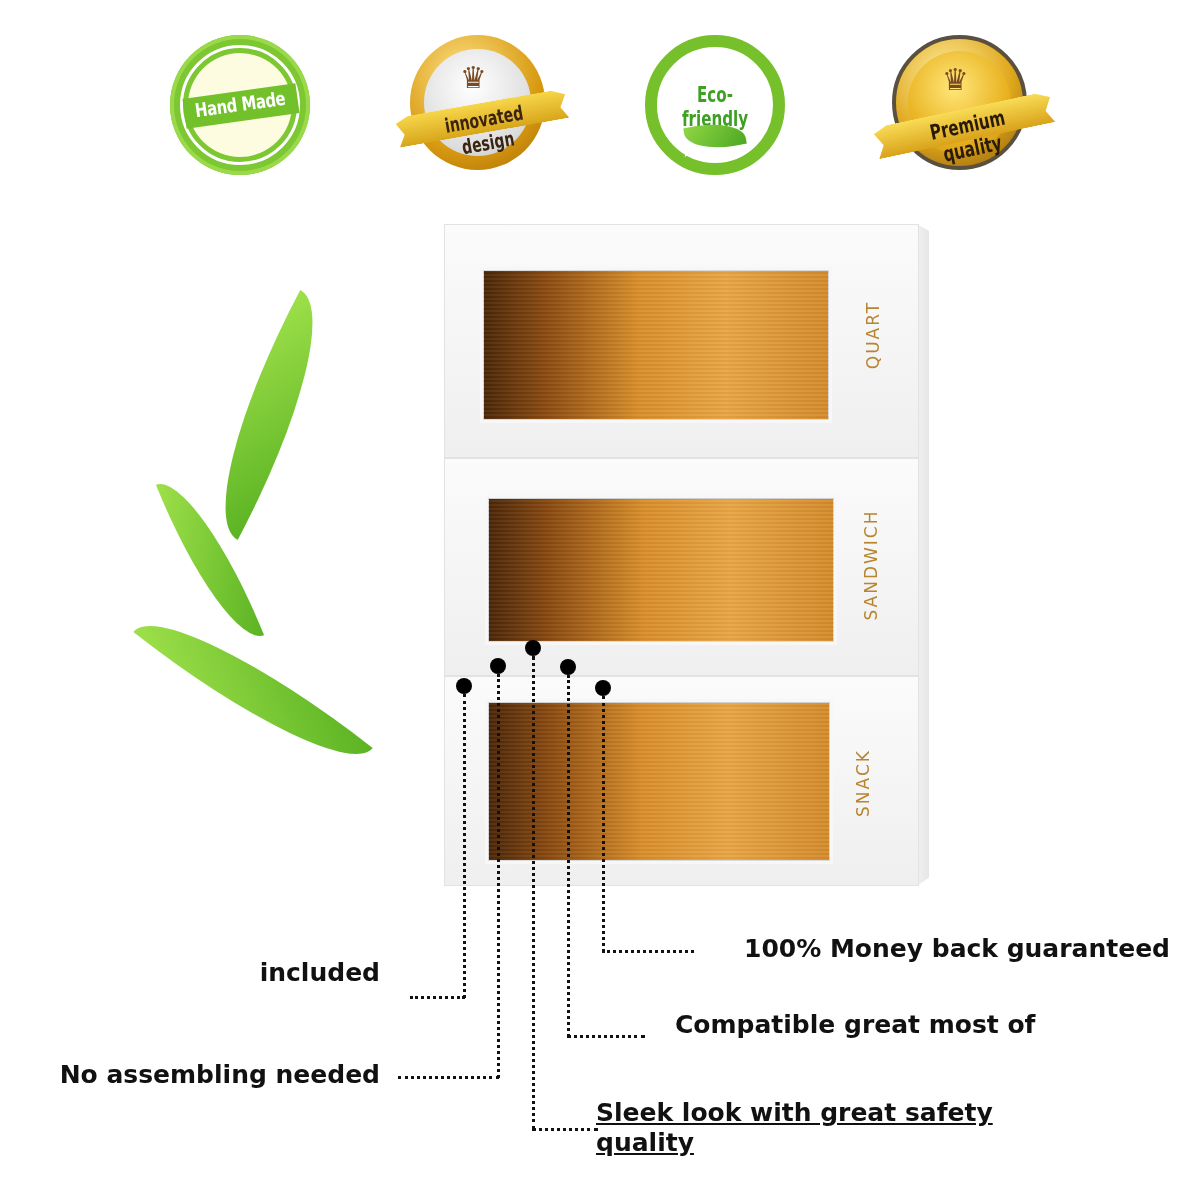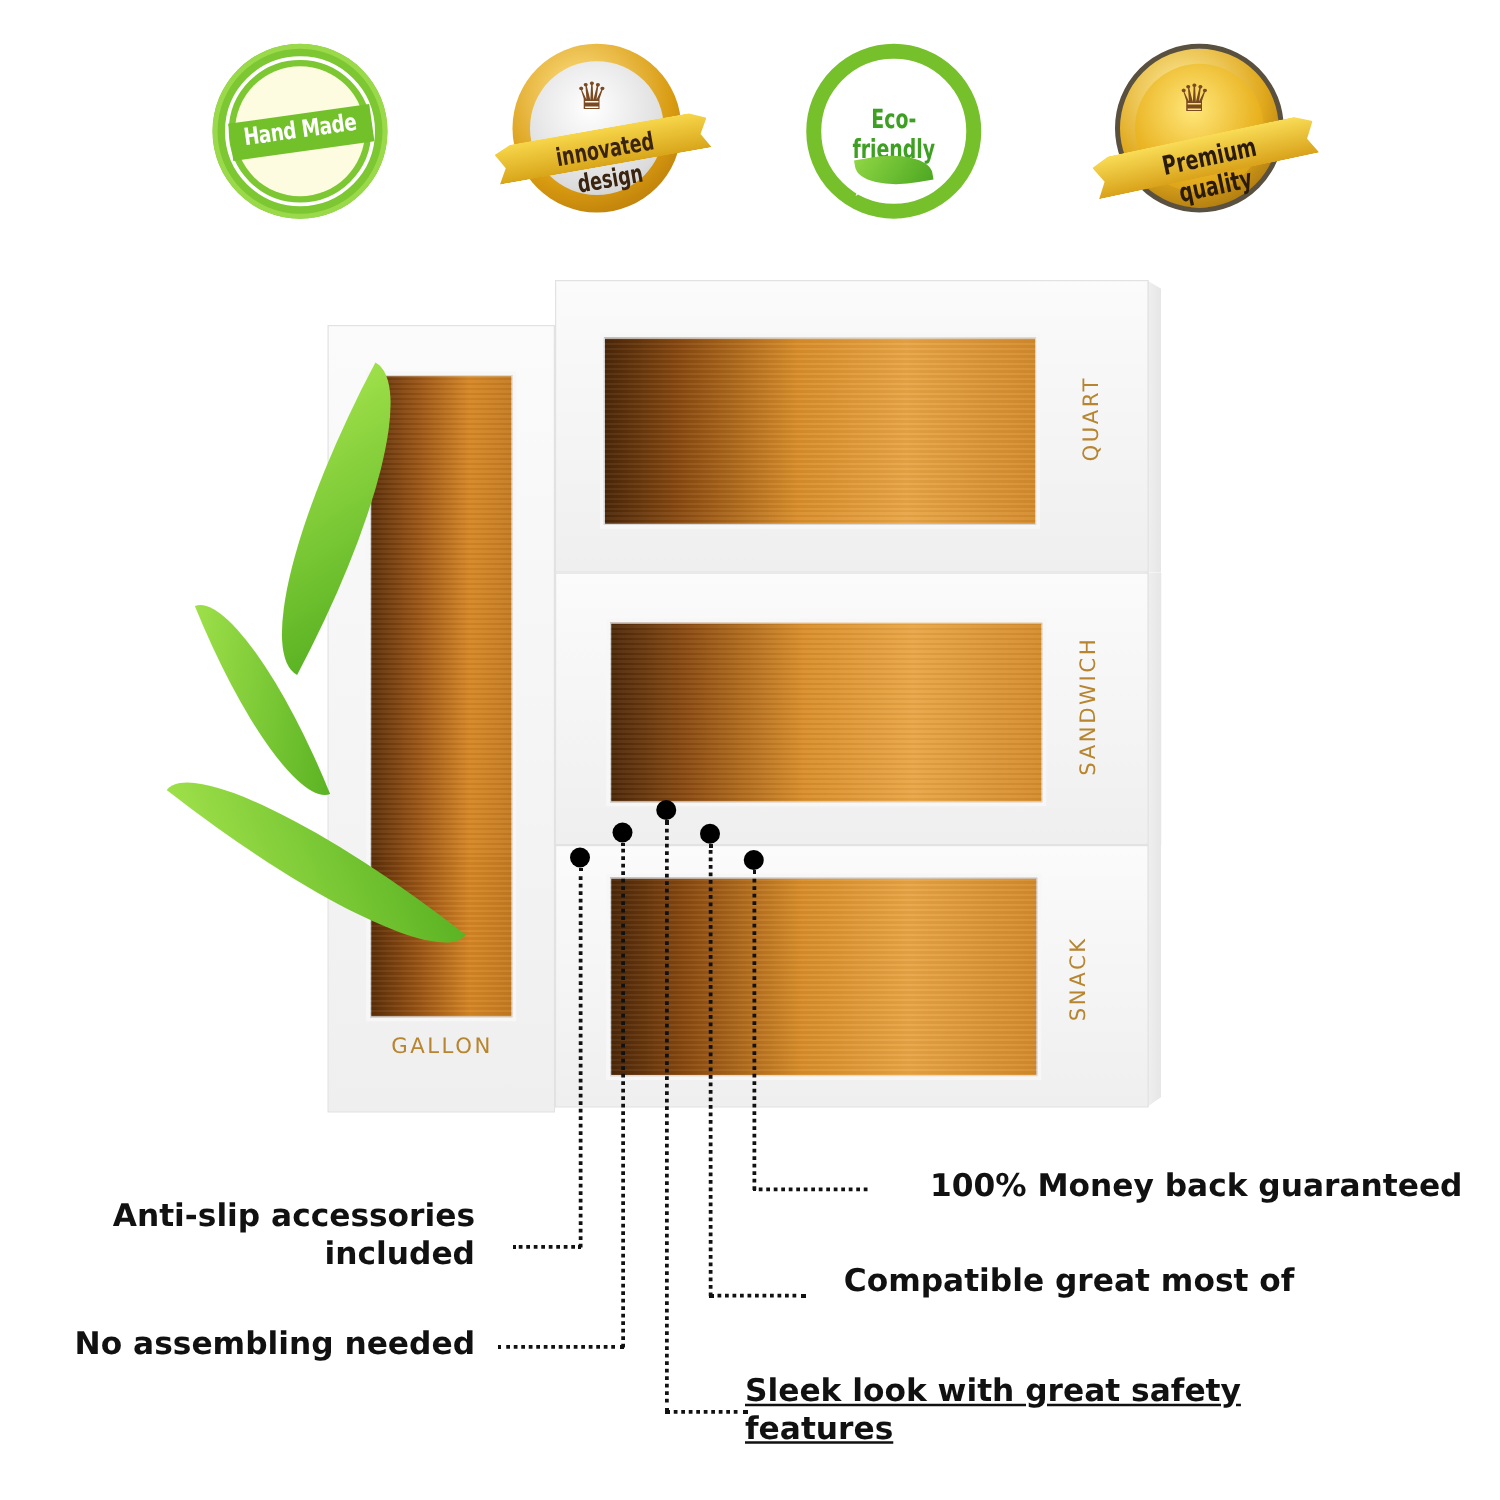--- a/index.html
+++ b/index.html
@@ -105,24 +105,20 @@
   <div class="ribbon"></div>
   <div class="txt">Premium quality</div>
 </div>
 
 <div class="product">
 
   <div class="side" style="left:655px; top:2px; width:12px; height:234px; clip-path:polygon(0 0,100% 3%,100% 100%,0 100%);"></div>
   <div class="side" style="left:655px; top:236px; width:12px; height:218px;"></div>
   <div class="side" style="left:655px; top:454px; width:12px; height:210px; clip-path:polygon(0 0,100% 0,100% 96%,0 100%);"></div>
 
-  <div class="box" style="left:0; top:38px; width:182px; height:630px;">
-    <div class="slot vert" style="left:30px; top:36px; width:120px; height:520px;"></div>
-    <div class="label" style="left:50px; top:566px;">GALLON</div>
-  </div>
 
   <div class="box" style="left:182px; top:2px; width:475px; height:234px;">
     <div class="slot" style="left:35px; top:42px; width:352px; height:156px;"></div>
     <div class="label vert" style="left:378px; top:100px; width:100px; text-align:center;">QUART</div>
   </div>
 
   <div class="box" style="left:182px; top:236px; width:475px; height:218px;">
     <div class="slot" style="left:40px; top:36px; width:352px; height:150px;"></div>
     <div class="label vert" style="left:356px; top:96px; width:140px; text-align:center;">SANDWICH</div>
   </div>
@@ -152,31 +148,30 @@
 <div class="vline" style="left:532px; top:656px; height:474px;"></div>
 <div class="hline" style="left:532px; top:1128px; width:66px;"></div>
 
 <div class="vline" style="left:567px; top:675px; height:362px;"></div>
 <div class="hline" style="left:567px; top:1035px; width:78px;"></div>
 
 <div class="vline" style="left:602px; top:696px; height:256px;"></div>
 <div class="hline" style="left:602px; top:950px; width:92px;"></div>
 
 <div class="feature right" style="left:60px; top:958px; width:320px;">
-  <div>Anti-slip accessories</div>
   <div>included</div>
 </div>
 
 <div class="feature right" style="left:40px; top:1060px; width:340px;">
   <div>No assembling needed</div>
 </div>
 
 <div class="feature" style="left:596px; top:1098px; width:420px;text-decoration:underline;">
   <div>Sleek look with great safety</div>
-  <div>features</div>
+  <div>quality</div>
 </div>
 
 <div class="feature" style="left:675px; top:1010px; width:400px;">
   <div>Compatible great most of</div>
 </div>
 
 <div class="feature" style="left:712px; top:934px; width:470px;margin-left:32px;">
   <div>100% Money back guaranteed</div>
 </div>
 

